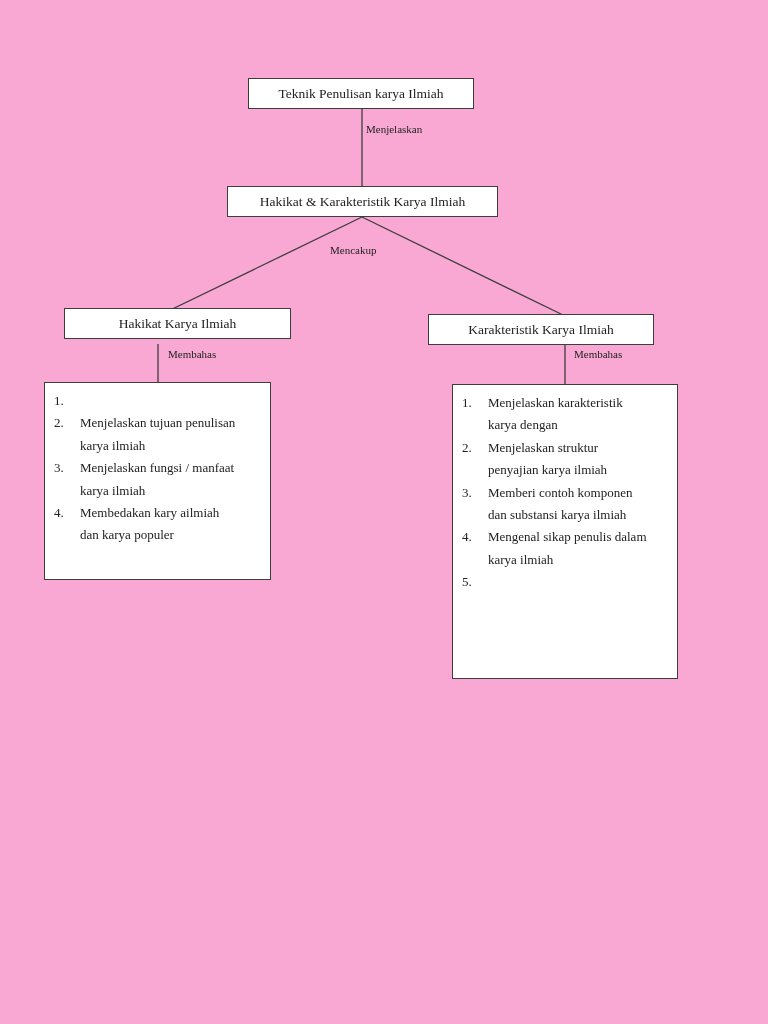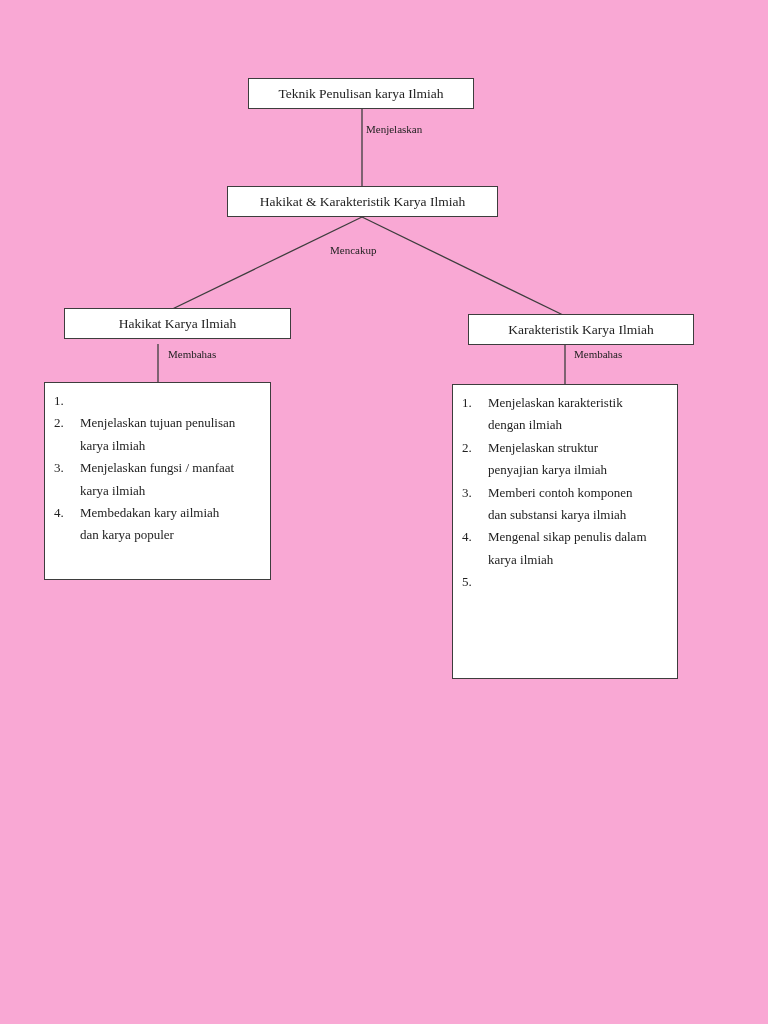--- a/index.html
+++ b/index.html
@@ -69,21 +69,21 @@
   <div class="box titlebox" style="left:227px; top:186px; width:271px; height:31px;font-family:Liberation Serif, serif;">
     <span>Hakikat &amp; Karakteristik Karya Ilmiah</span>
   </div>
 
   <div class="conn-label" style="left:330px; top:244px;">Mencakup</div>
 
   <div class="box titlebox" style="left:44px; top:308px; width:227px; height:31px;margin-left:20px;">
     <span>Hakikat Karya Ilmiah</span>
   </div>
 
-  <div class="box titlebox" style="left:468px; top:314px; width:226px; height:31px;">
+  <div class="box titlebox" style="left:428px; top:314px; width:226px; height:31px;">
     <span>Karakteristik Karya Ilmiah</span>
   </div>
 
   <div class="conn-label" style="left:168px; top:348px;">Membahas</div>
 
   <div class="conn-label" style="left:574px; top:348px;">Membahas</div>
 
   <div class="box listbox" style="left:44px; top:382px; width:227px; height:198px;">
     <div class="li">
       <span class="num">1.</span>
@@ -102,21 +102,21 @@
       <span class="num">4.</span>
       <span class="txt">Membedakan kary ailmiah
 dan karya populer</span>
     </div>
   </div>
 
   <div class="box listbox" style="left:452px; top:384px; width:226px; height:295px;">
     <div class="li">
       <span class="num">1.</span>
       <span class="txt">Menjelaskan karakteristik
-dengan ilmiah</span>
+karya dengan</span>
     </div>
     <div class="li">
       <span class="num">2.</span>
       <span class="txt">Menjelaskan struktur
 penyajian karya ilmiah</span>
     </div>
     <div class="li">
       <span class="num">3.</span>
       <span class="txt">Memberi contoh komponen
 dan substansi karya ilmiah</span>

